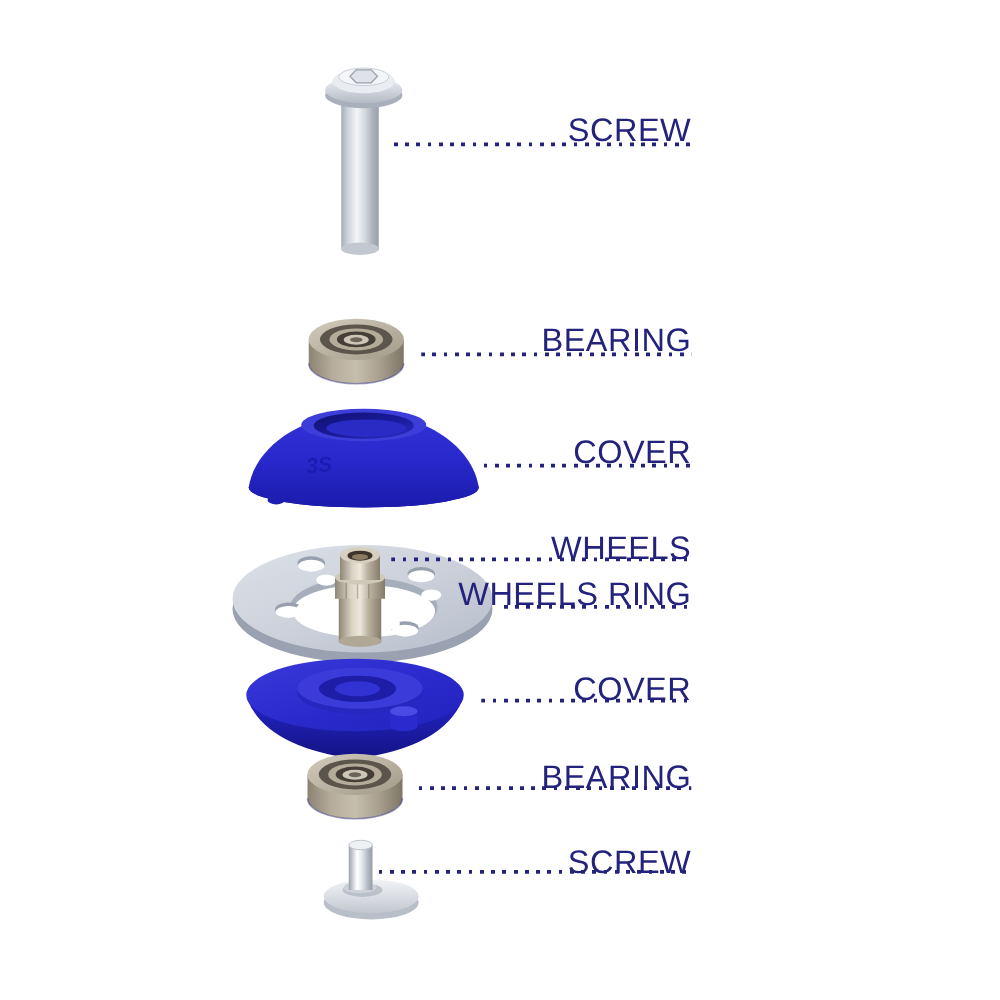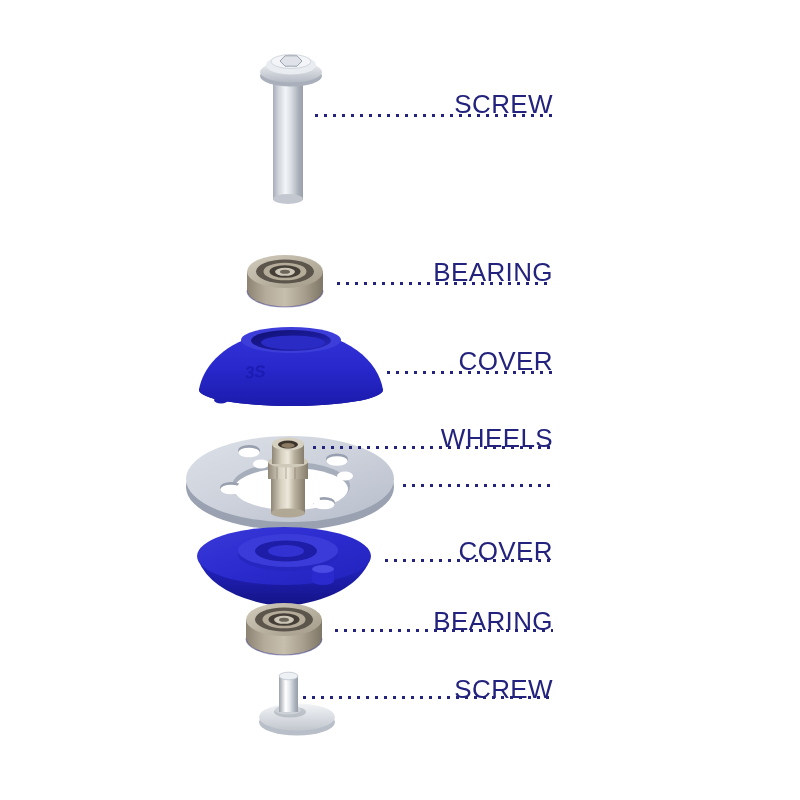--- a/index.html
+++ b/index.html
@@ -205,20 +205,21 @@
 
   <div class="part-label" style="top:259px">BEARING</div>
   <div class="dots" style="left:337px; top:282px; width:216px"></div>
 
   <div class="part-label" style="top:348px">COVER</div>
   <div class="dots" style="left:387px; top:371px; width:166px"></div>
 
   <div class="part-label" style="top:425px">WHEELS</div>
   <div class="dots" style="left:313px; top:446px; width:240px"></div>
 
+  <div class="part-label" style="top:462px">WHEELS RING</div>
   <div class="dots" style="left:403px; top:484px; width:150px"></div>
 
   <div class="part-label" style="top:538px">COVER</div>
   <div class="dots" style="left:385px; top:559px; width:168px"></div>
 
   <div class="part-label" style="top:608px">BEARING</div>
   <div class="dots" style="left:335px; top:629px; width:218px"></div>
 
   <div class="part-label" style="top:676px">SCREW</div>
   <div class="dots" style="left:303px; top:696px; width:250px"></div>

